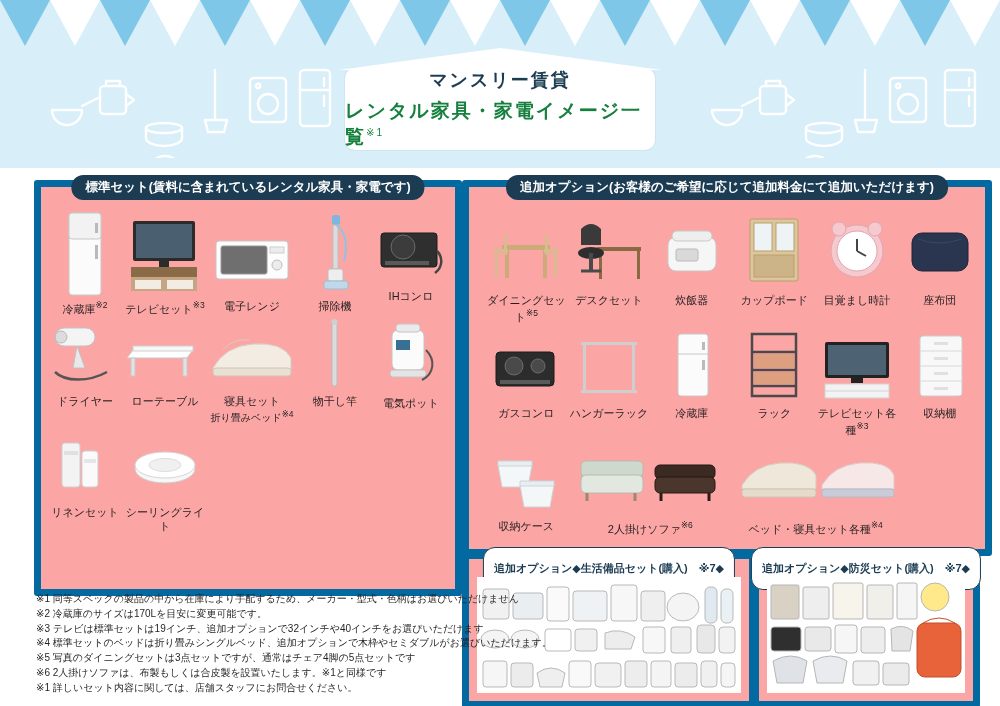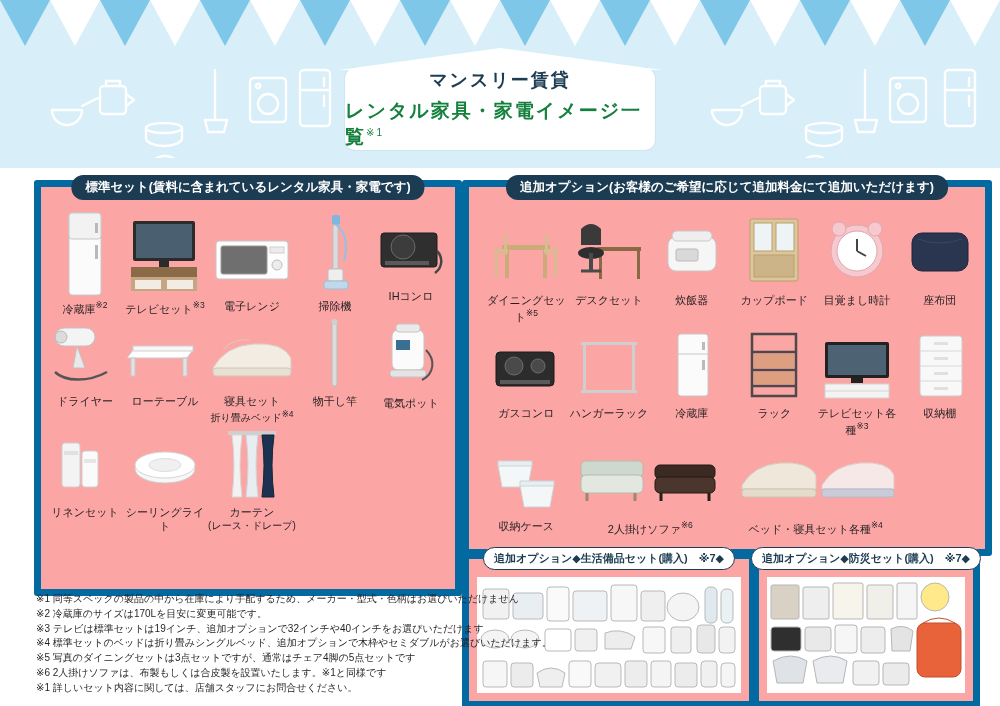--- a/index.html
+++ b/index.html
@@ -64,21 +64,21 @@
     color:#ffffff;
     font-size:12.5px;font-weight:bold;
     padding:4px 14px;
     border-radius:12px;
     white-space:nowrap;
     left:50%;transform:translateX(-50%);
     top:-12px;
   }
   .panel-title.sub{
     background:#ffffff;color:#1b3c53;border:1px solid #1b3c53;
-    font-size:11px;padding:3px 10px;
+    font-size:11px;padding:13px 10px;
   }
 
   
   .grid{
     display:grid;
     width:100%;
     box-sizing:border-box;
   }
   .cell{
     display:flex;flex-direction:column;align-items:center;justify-content:flex-start;
@@ -414,34 +414,20 @@
     </div>
     <div class="cell">
       <div class="thumb">
         <svg width="78" height="78" viewBox="0 0 78 78">
             <ellipse cx="39" cy="44" rx="30" ry="14" fill="#f7f7f7" stroke="#cccccc"></ellipse>
             <ellipse cx="39" cy="40" rx="30" ry="13" fill="#ffffff" stroke="#d6d6d6"></ellipse>
             <ellipse cx="39" cy="40" rx="16" ry="6.5" fill="#f0f0f0" stroke="#dddddd"></ellipse>
           </svg>
       </div>
       <div class="cap"><span>シーリングライト</span></div>
-    </div>
-    <div class="cell">
-      <div class="thumb">
-        <svg width="60" height="78" viewBox="0 0 60 78">
-            <rect x="6" y="6" width="48" height="4" fill="#cfcfcf"></rect>
-            <path d="M10 10 q4 30 0 62 h10 q-4 -32 0 -62 z" fill="#f2f2f2" stroke="#d7d7d7"></path>
-            <path d="M24 10 q4 30 0 62 h12 q-4 -32 0 -62 z" fill="#e8edf2" stroke="#cdd6de"></path>
-            <path d="M40 10 q4 30 0 62 h12 q-4 -32 0 -62 z" fill="#1b3350" stroke="#11233a"></path>
-          </svg>
-      </div>
-      <div class="cap">
-        <span>カーテン</span>
-        <span class="small">(レース・ドレープ)</span>
-      </div>
     </div>
   </div>
 </div>
 
 <div class="panel" style="left:462px;top:180px;width:504px;height:362px;padding-left:12px;">
   <div class="panel-title">追加オプション(お客様のご希望に応じて追加料金にて追加いただけます)</div>
 
   <div class="grid" style="grid-template-columns:repeat(6,1fr);padding:24px 4px 4px 4px;row-gap:2px;">
 
     <div class="cell">

